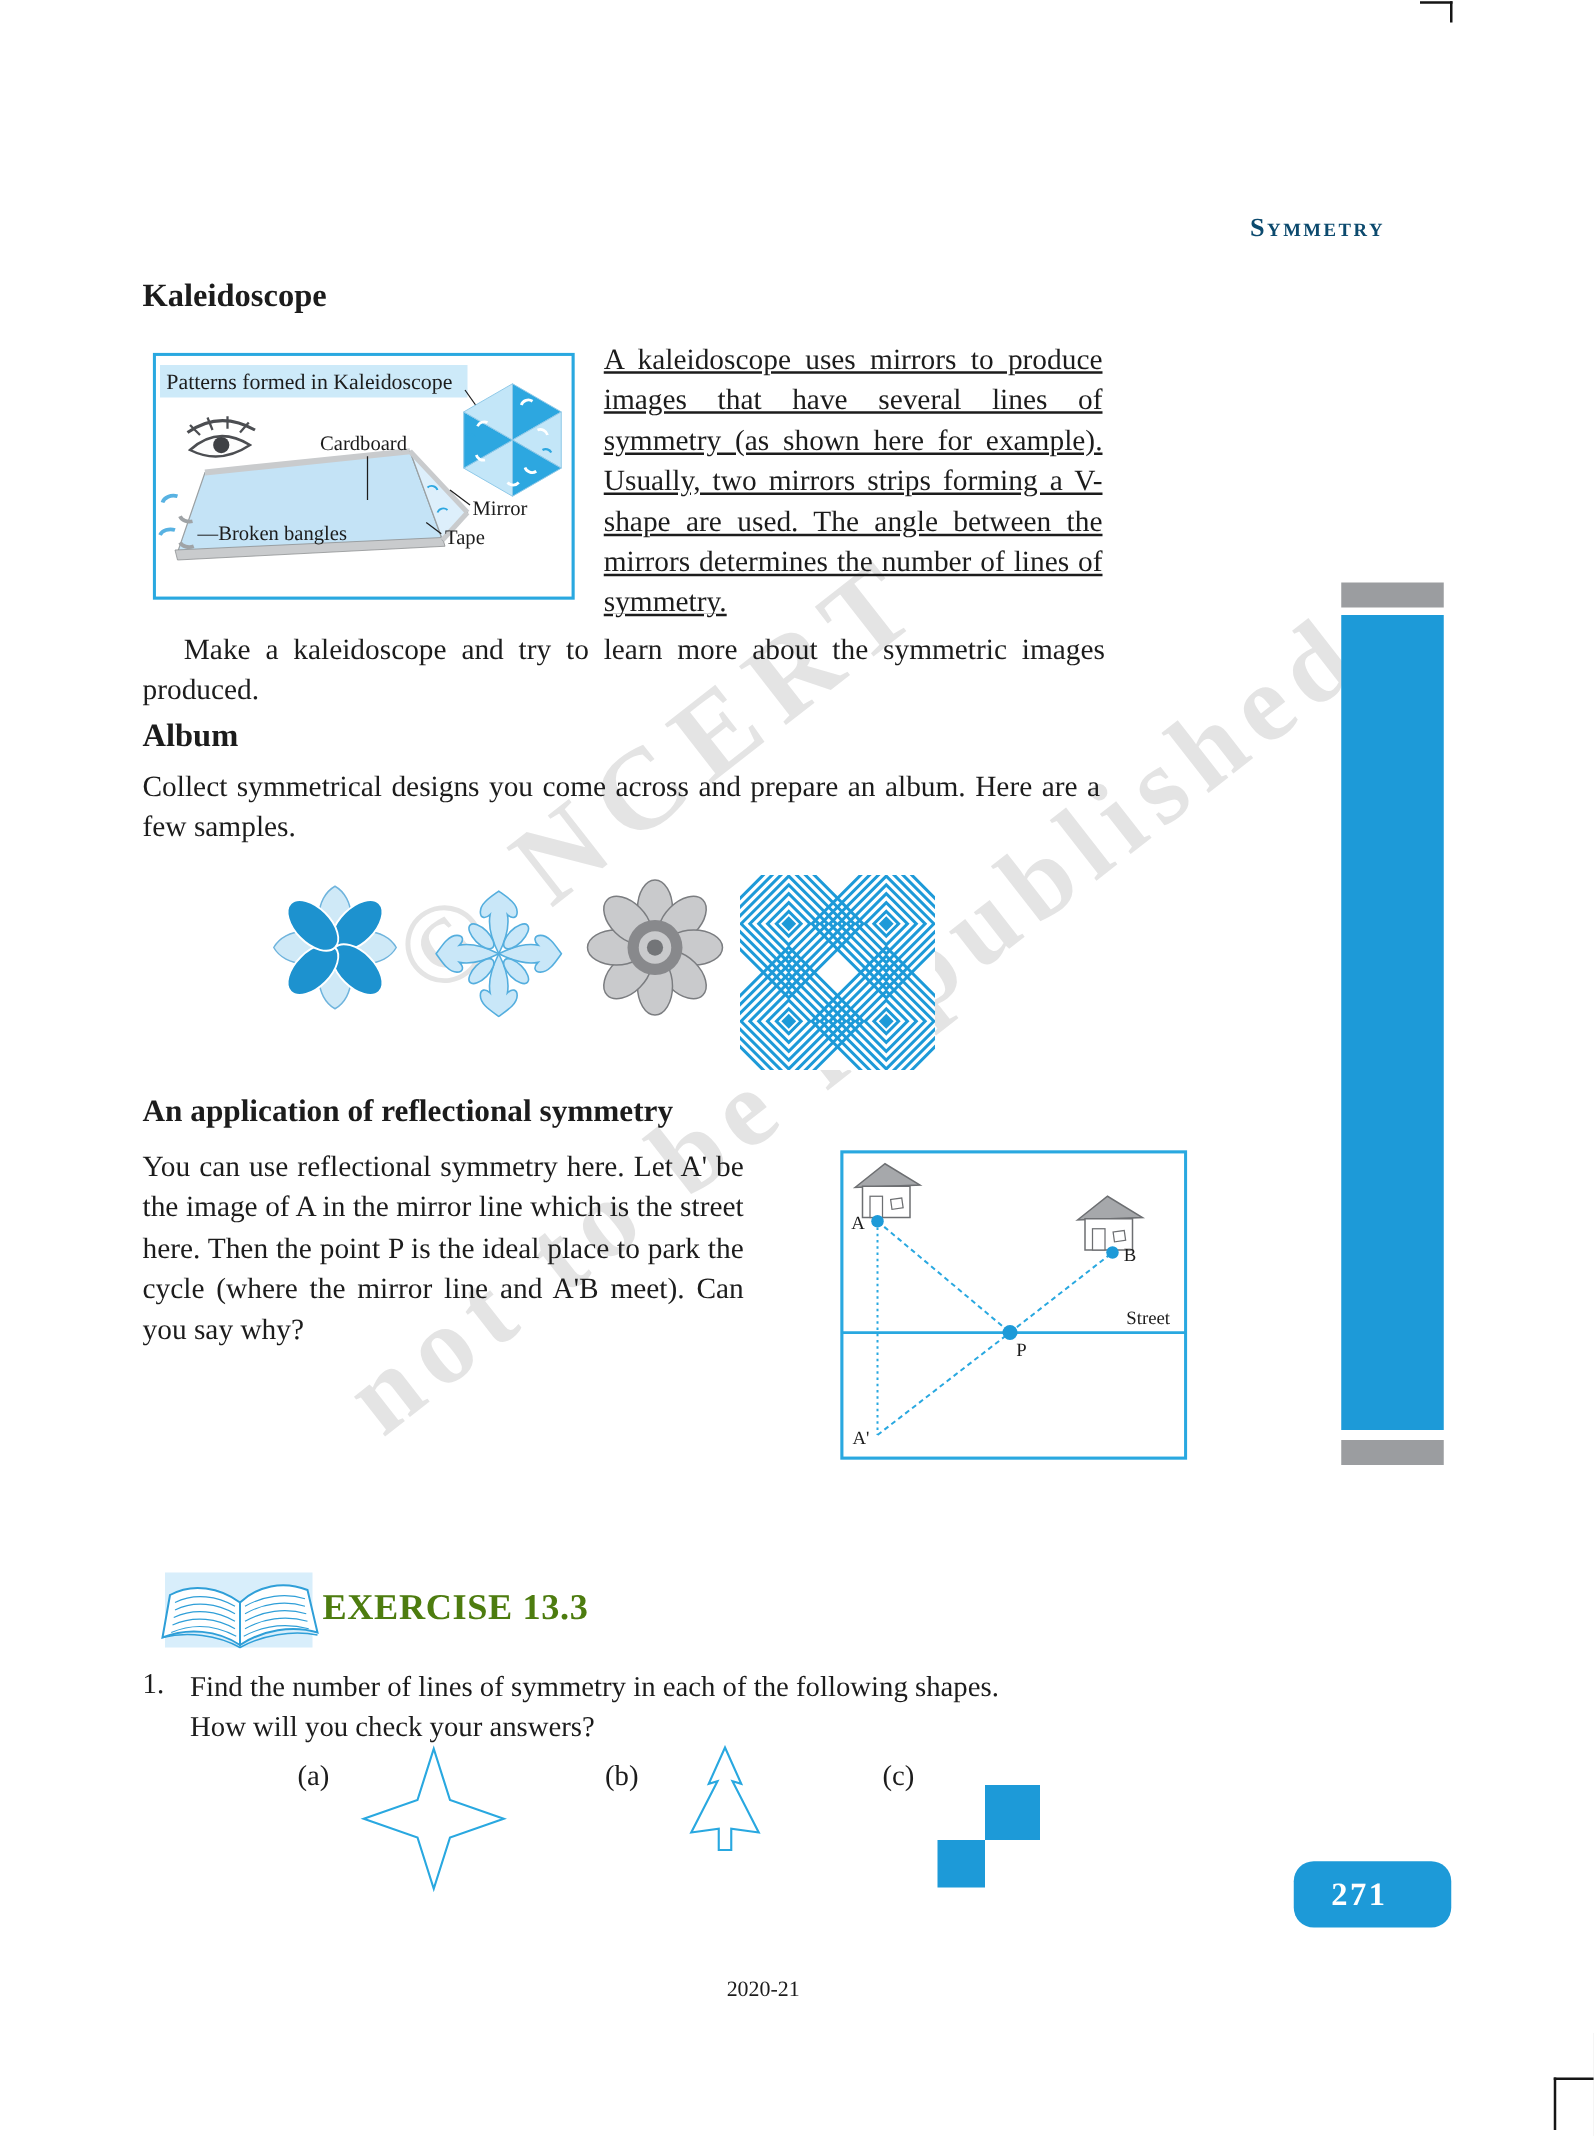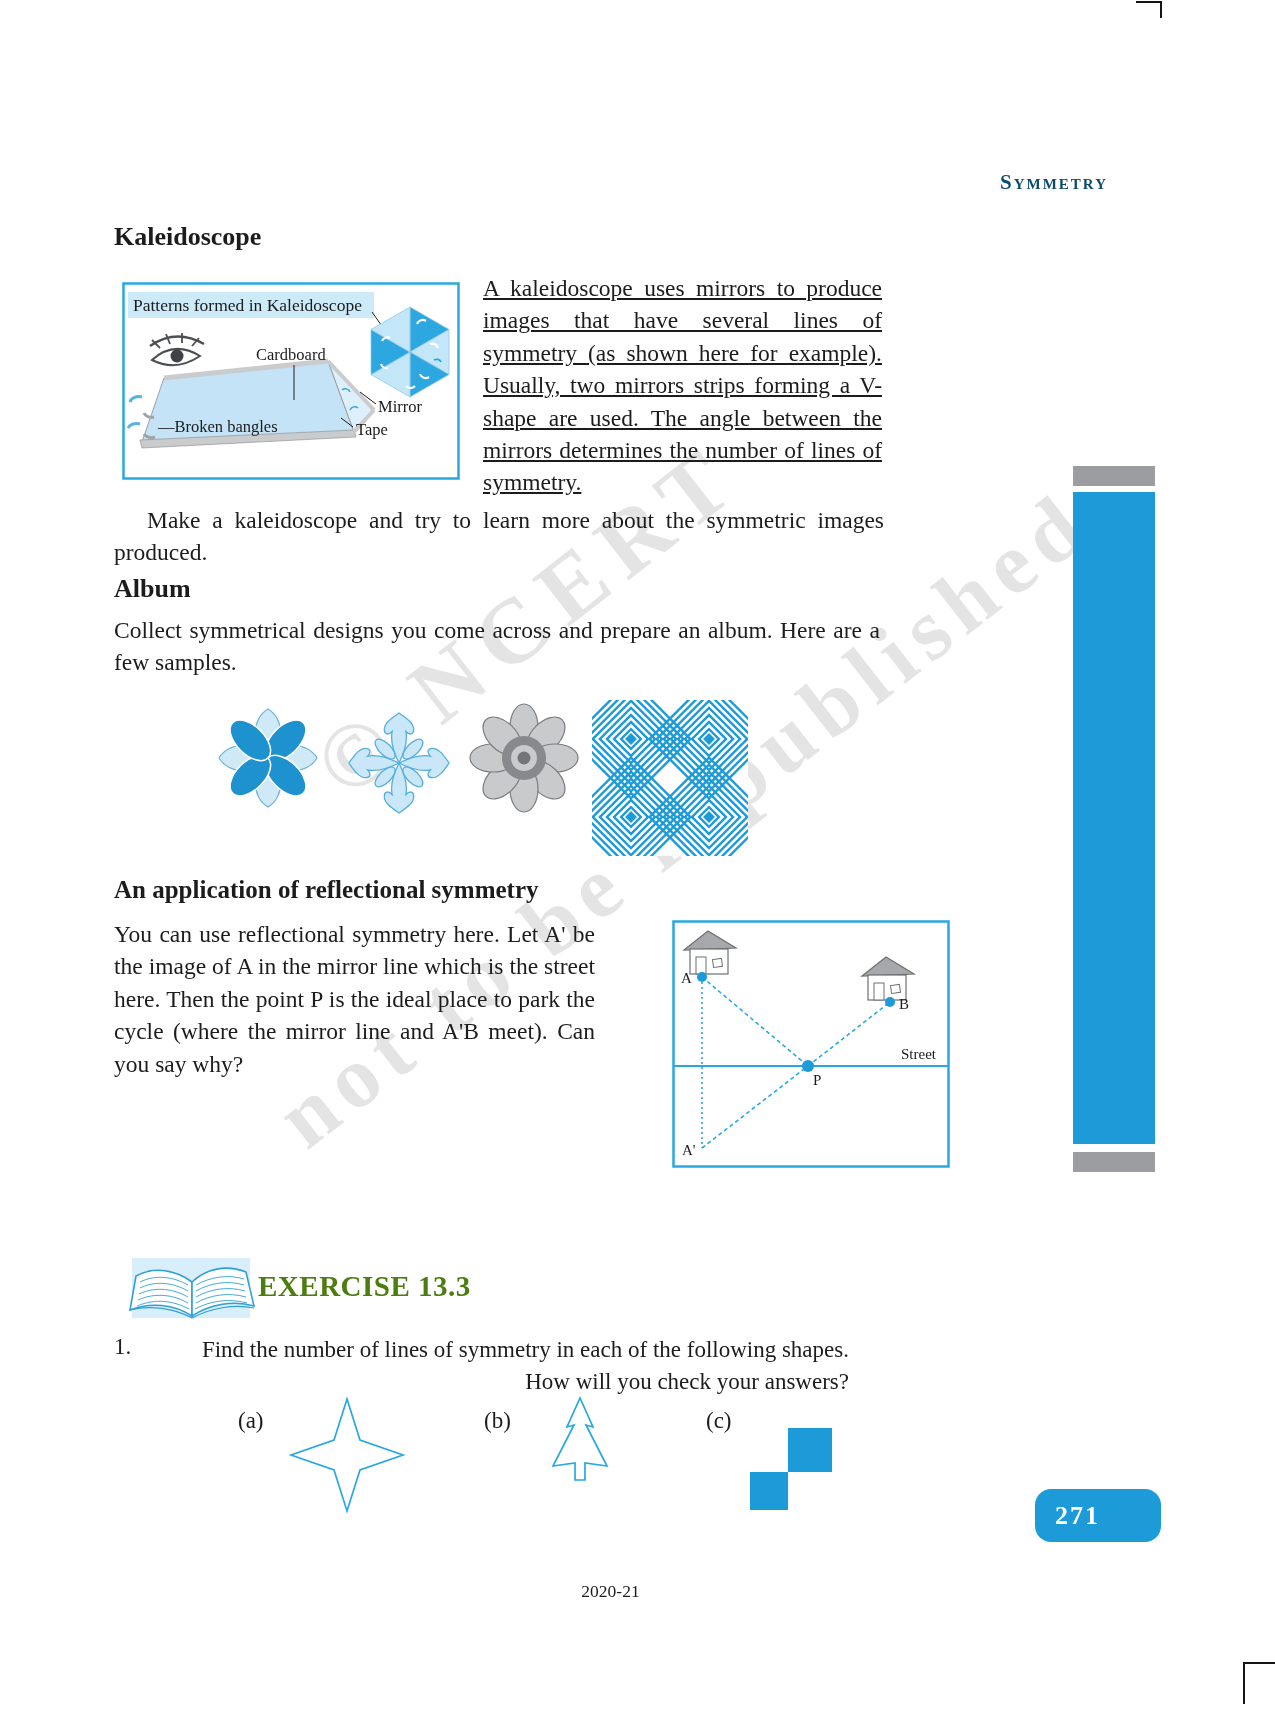--- a/index.html
+++ b/index.html
@@ -24,37 +24,37 @@
   .h-exercise{left:258px;top:1270px;font-size:29px;font-weight:bold;color:#4d7c0f;letter-spacing:0.5px;}
   
   .para{font-size:23.5px;line-height:32.4px;text-align:justify;}
   .p-kal{left:483px;top:272px;width:399px;text-decoration:underline;}
   .p-make{left:114px;top:504px;width:770px;text-indent:33px;}
   .p-albm{left:114px;top:614px;width:766px;}
   .p-app{left:114px;top:918px;width:481px;}
   .p-app p{margin:0;}
   .p-app p + p{text-indent:33px;}
   .q-num{left:114px;top:1334px;font-size:23px;}
-  .q-text{left:152px;top:1334px;width:697px;font-size:23px;line-height:32px;text-align:right;}
+  .q-text{left:152px;top:1334px;width:697px;font-size:23px;line-height:32px;}
   .part-label{font-size:23px;}
   .lab-a{left:238px;top:1408px;} .lab-b{left:484px;top:1408px;} .lab-c{left:706px;top:1408px;}
   
   .fig-kaleido{left:122px;top:282px;}
   .fig-street{left:672px;top:920px;}
   .d1{left:212px;top:702px;} .d2{left:344px;top:708px;} .d3{left:466px;top:700px;} .d4{left:592px;top:700px;}
   .book-icon{left:116px;top:1252px;}
   .shape-a{left:288px;top:1396px;} .shape-b{left:532px;top:1396px;} .shape-c{left:748px;top:1422px;}
   
   .side-gray-top{left:1073px;top:466px;width:82px;height:20px;background:#9b9da0;}
   .side-blue{left:1073px;top:492px;width:82px;height:652px;background:#1d9ad8;}
   .side-gray-bot{left:1073px;top:1152px;width:82px;height:20px;background:#9b9da0;}
   
   .badge{left:1035px;top:1489px;width:126px;height:53px;background:#1d9ad8;border-radius:16px;
          color:#ffffff;font-weight:bold;font-size:26px;display:flex;align-items:center;
-         padding-left:20px;box-sizing:border-box;letter-spacing:2px;}
+         padding-left:30px;box-sizing:border-box;letter-spacing:2px;}
   
   .footer{left:0;top:1581px;width:1155px;text-align:center;font-size:17.5px;margin-left:33px;}
   
   .corner-tr{left:1136px;top:1px;width:24px;height:15px;border-top:2.5px solid #151515;border-right:2.5px solid #151515;}
   .corner-br{left:1243px;top:1662px;width:31px;height:40px;border-top:2.5px solid #151515;border-left:2.5px solid #151515;}
   svg text{font-family:"Liberation Serif",serif;fill:#1c1c1c;}
 </style>
 </head>
 <body>
 

